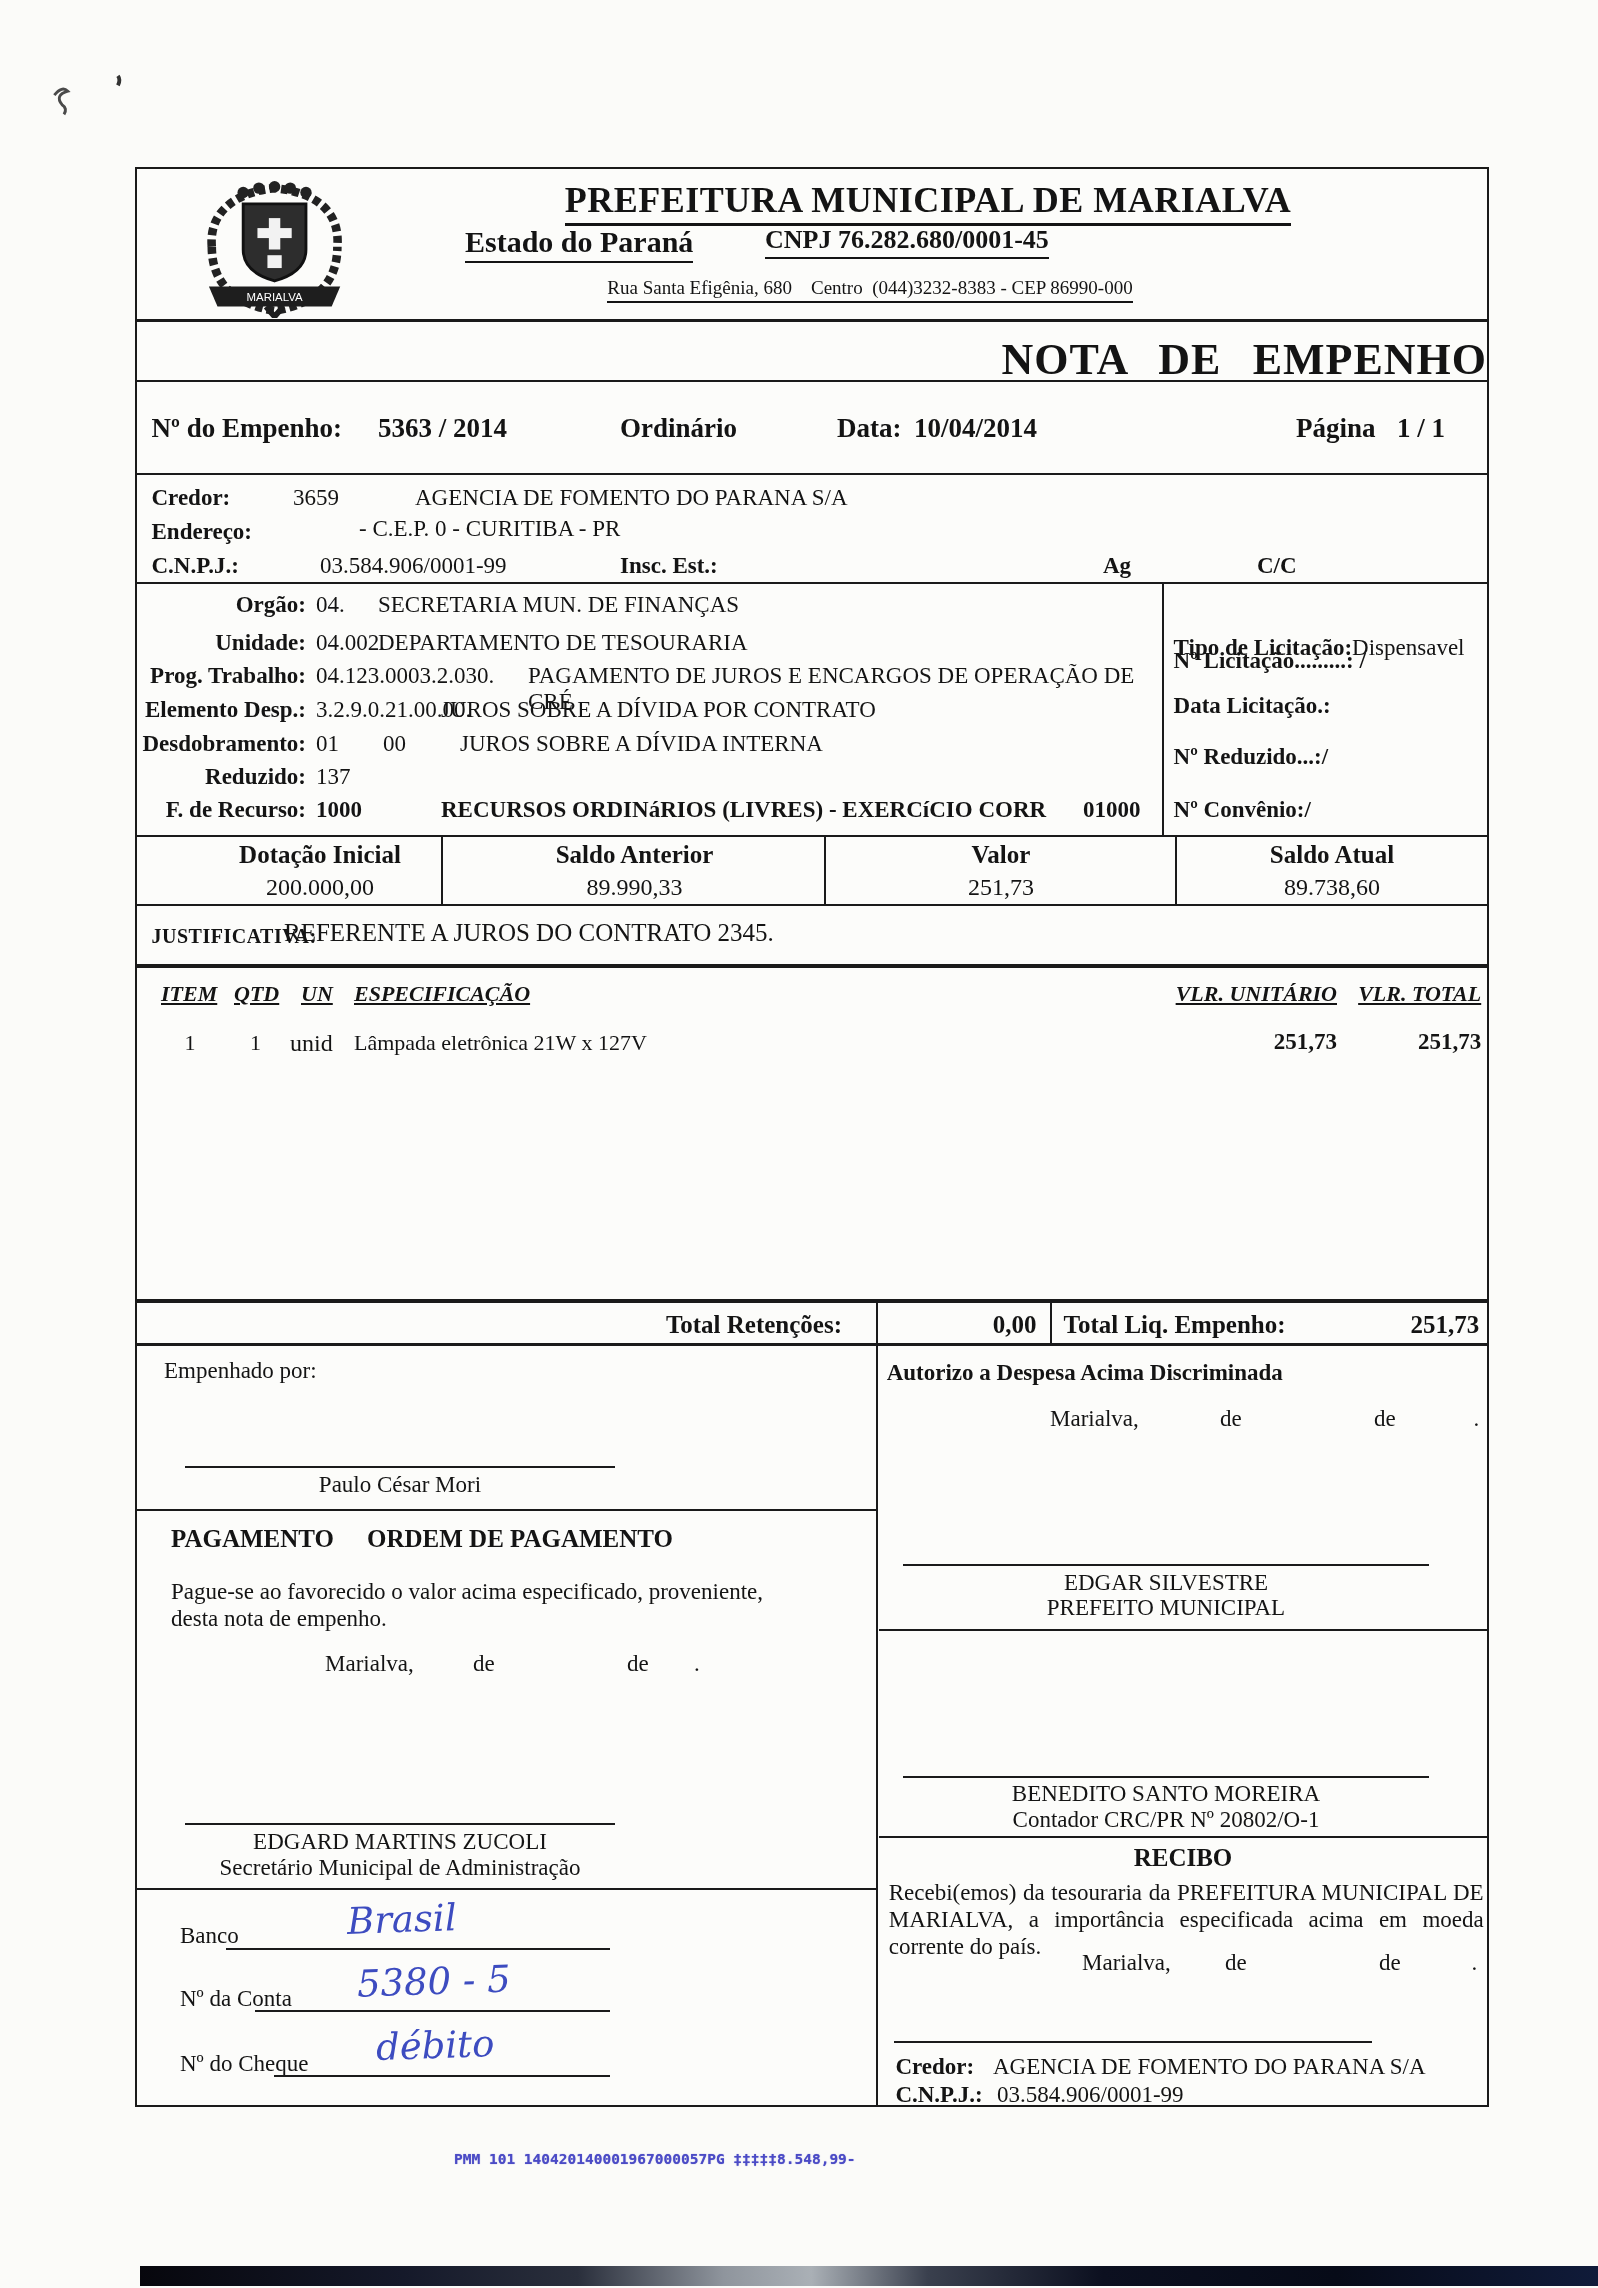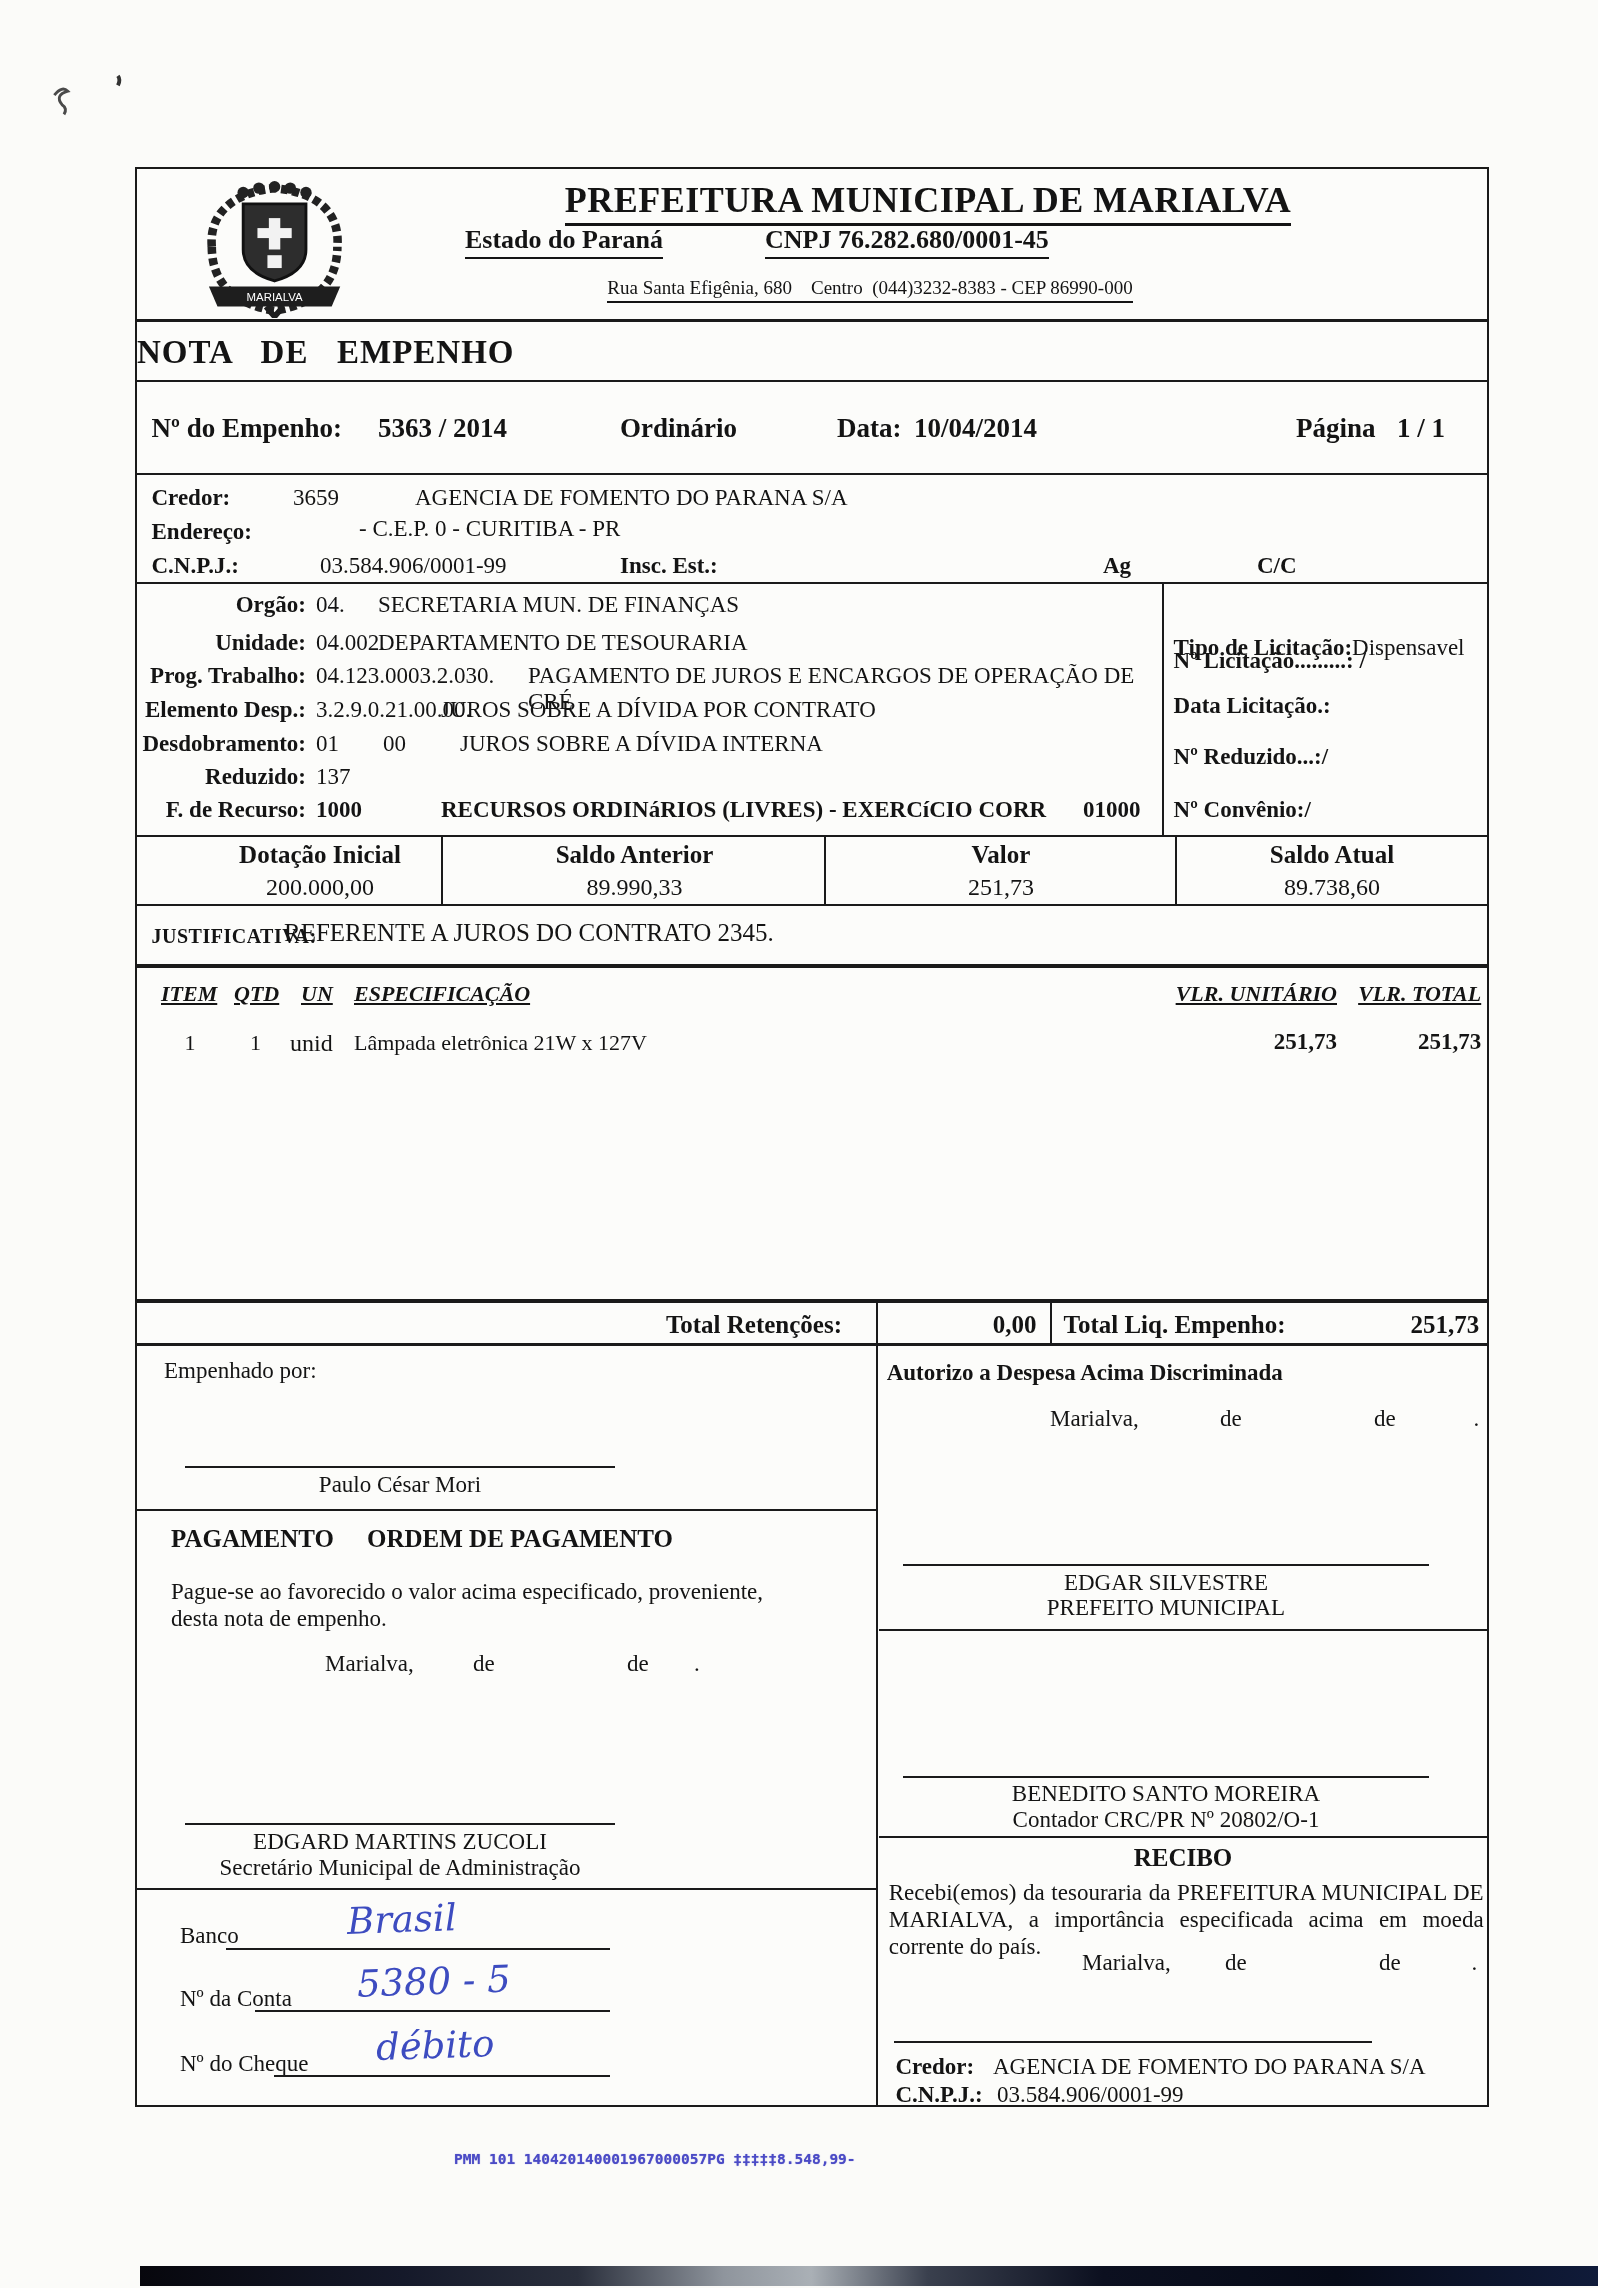--- a/index.html
+++ b/index.html
@@ -6,21 +6,21 @@
   .page{position:relative;width:1599px;height:2288px;background:#fbfbf9;overflow:hidden;
         font-family:"Liberation Serif","DejaVu Serif",serif;color:#141414;}
   #form{position:absolute;left:135px;top:170px;width:1354px;}
   .sec{position:relative;border:2.9px solid #1a1a1a;margin-top:-2.9px;box-sizing:border-box;background:#fcfcfa;}
   .abs{position:absolute;white-space:nowrap;}
   .b{font-weight:bold;}
   .u{border-bottom:2.9px solid #141414;padding-bottom:1.9px;display:inline-block;}
   
   .hdr-title{position:absolute;left:232px;right:0;top:9.7px;text-align:center;font-size:36px;font-weight:bold;letter-spacing:0.5px;}
   .hdr-l3{position:absolute;left:116px;right:0;top:108px;text-align:center;font-size:19px;font-weight:normal;}
-  .doc-title{ text-align:left;font-weight:bold;font-size:33px;padding-top:11.6px;word-spacing:19.3px;letter-spacing:1px;}
+  .doc-title{ text-align:right;font-weight:bold;font-size:44px;padding-top:11.6px;word-spacing:19.3px;letter-spacing:1px;}
   .emp span{font-size:27px;font-weight:bold;}
   .cred span{font-size:23px;}
   .b-lbl{position:absolute;left:0;width:169px;text-align:right;font-weight:bold;font-size:23px;}
   .b-code{position:absolute;left:179px;font-size:23px;}
   .b-code2{position:absolute;left:246px;font-size:23px;}
   .b-desc{position:absolute;font-size:23px;}
   .b-row{position:absolute;left:0;right:328px;height:29px;}
   .lic{position:absolute;left:11.6px;font-size:23px;font-weight:bold;}
   .dot-cell{position:absolute;top:0;bottom:0;}
   .dot-h{position:absolute;left:0;right:0;top:4.8px;text-align:center;font-weight:bold;font-size:25px;}
@@ -62,21 +62,21 @@
         <rect x="70" y="26" width="8" height="22" fill="#f2f2f2"></rect>
         <rect x="62" y="33" width="24" height="7" fill="#f2f2f2"></rect>
         <rect x="69" y="52" width="10" height="9" fill="#f2f2f2"></rect>
         <path d="M28,74 L120,74 L114,88 L34,88 Z" fill="#1e1e1e"></path>
         <text x="74" y="84" text-anchor="middle" font-size="8" fill="#ffffff" font-family="Liberation Sans, sans-serif">MARIALVA</text>
         <path d="M68,88 l6,7 l6,-7" fill="none" stroke="#1e1e1e" stroke-width="4"></path>
       </svg>
       <div class="hdr-title">
         <span class="u" style="border-bottom-width:3.9px;">PREFEITURA MUNICIPAL DE MARIALVA</span>
       </div>
-      <span class="abs b" style="left:328px;top:56px;font-size:26px;">
+      <span class="abs b" style="left:328px;top:56px;font-size:30px;">
         <span class="u">Estado do Paraná</span>
       </span>
       <span class="abs b" style="left:628px;top:56px;font-size:26px;">
         <span class="u">CNPJ 76.282.680/0001-45</span>
       </span>
       <div class="hdr-l3">
         <span class="u">Rua Santa Efigênia, 680&nbsp;&nbsp;&nbsp;&nbsp;Centro&nbsp;&nbsp;(044)3232-8383 - CEP 86990-000</span>
       </div>
     </div>
 

